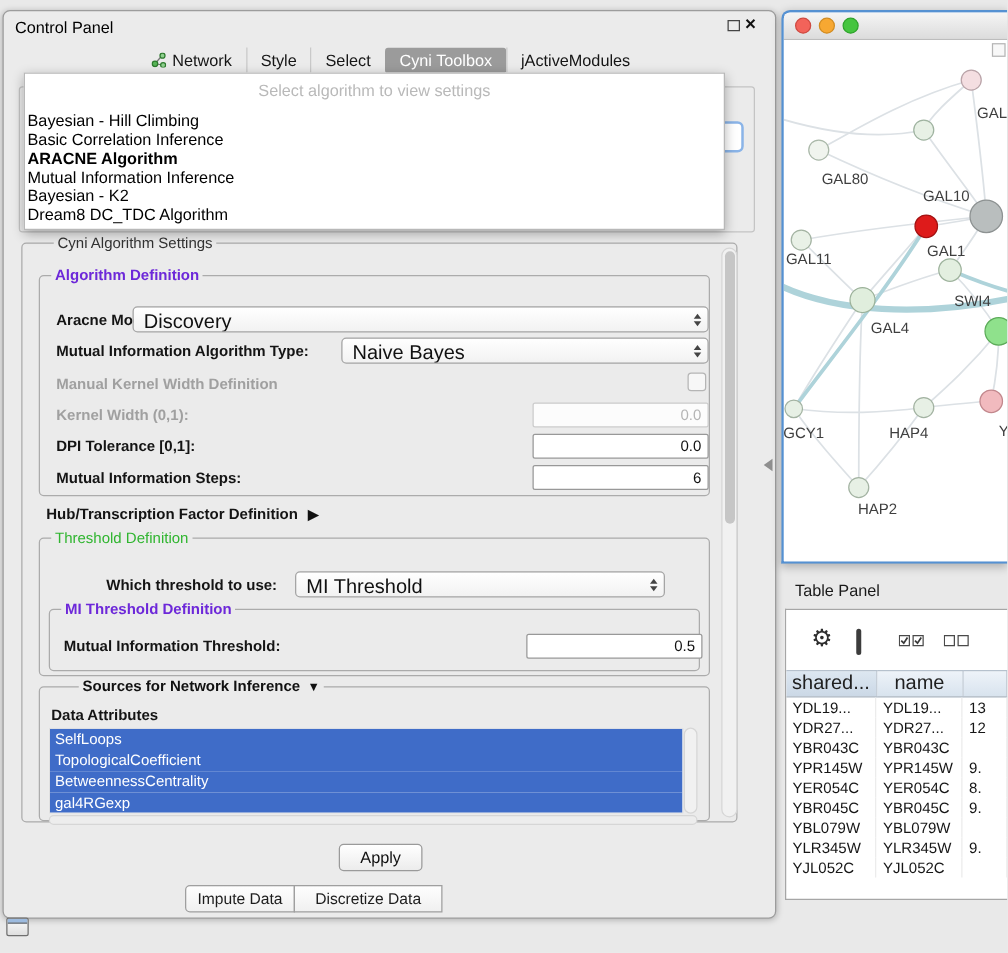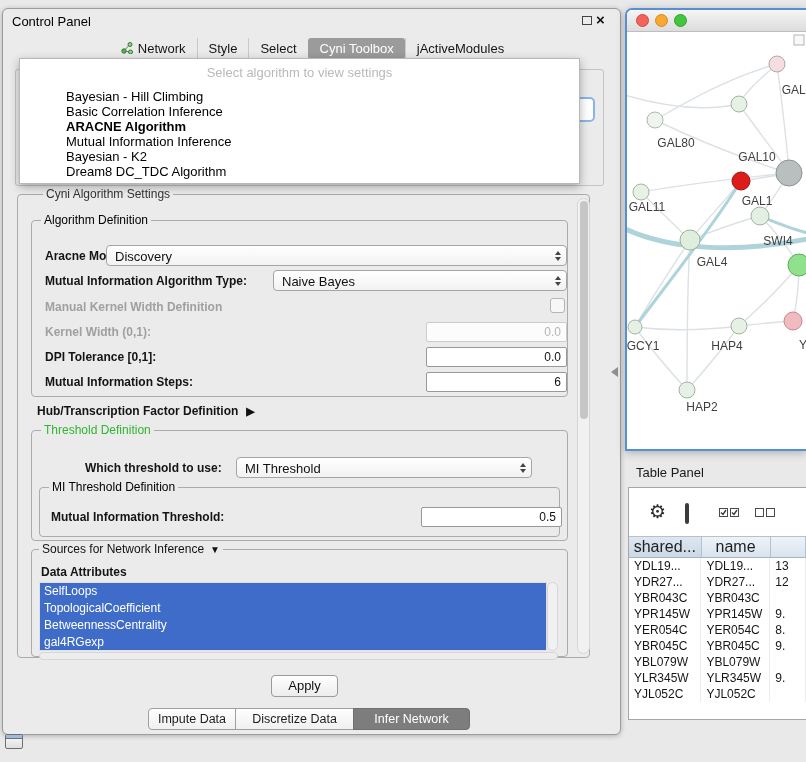--- a/index.html
+++ b/index.html
@@ -14,36 +14,36 @@
   .win-restore { width:10px; height:9px; border:1px solid #444; background:transparent; }
   .win-close { font-weight:bold; font-size:15px; line-height:1; color:#111; }
 
   .tabs { display:flex; justify-content:center; align-items:center; height:24px; }
   .tab { font-size:13px; color:#151515; height:21px; line-height:19px; padding:1px 11px; display:flex; align-items:center; gap:5px; border-left:1px solid #c9c9c9; }
   .tab:first-child { border-left:none; }
   .tab.selected { background:#9b9b9b; color:#fff; border-radius:3px; border-left-color:transparent; }
 
   .dropdown { background:#fff; border:1px solid #b8b8b8; box-shadow:0 3px 9px rgba(0,0,0,.3); padding-bottom:4px; z-index:30; }
   .dd-head { text-align:center; color:#b9b9b9; font-size:13px; padding:6px 0 9px; }
-  .dd-item { font-size:13px; line-height:15px; padding-left:2px; color:#000; white-space:nowrap;margin-left:44px; }
+  .dd-item { font-size:13px; line-height:15px; padding-left:2px; color:#000; white-space:nowrap; }
   .dd-item.selected { font-weight:bold; }
 
   .frag-group { border:1px solid #c4c4c4; border-radius:3px; z-index:1; }
   .focus-field { border:2px solid #8ab4e8; border-radius:5px; background:#fff; z-index:2; }
 
   .group { border:1px solid #ababab; border-radius:4px; }
   .legend { font-size:12px; background:#ebebeb; padding:0 3px; white-space:nowrap; color:#333; z-index:3; }
-  .legend.blue { color:#000000; }
+  .legend.blue { color:#6d28d9;font-weight:bold; }
   .legend.green { color:#2fb52f; }
-  .legend.bold { font-weight:normal; color:#111; }
+  .legend.bold { font-weight:bold; color:#111;margin-left:24px; }
 
   .lbl { font-size:12px; font-weight:bold; color:#141414; white-space:nowrap; }
   .lbl.dim { color:#a0a0a0; }
 
-  .combo { background:linear-gradient(#ffffff,#f2f2f2); border:1px solid #a5a5a5; border-radius:4px; font-size:13px; color:#111; padding:3px 20px 0 8px; height:21px; white-space:nowrap; overflow:hidden; }
+  .combo { background:linear-gradient(#ffffff,#f2f2f2); border:1px solid #a5a5a5; border-radius:4px; font-size:16px; color:#111; padding:3px 20px 0 8px; height:21px; white-space:nowrap; overflow:hidden; }
   .combo-arrows { position:absolute; right:5px; top:5px; display:flex; flex-direction:column; gap:2px; align-items:center; }
   .tri-up { width:0; height:0; border-left:3px solid transparent; border-right:3px solid transparent; border-bottom:4px solid #444; }
   .tri-down { width:0; height:0; border-left:3px solid transparent; border-right:3px solid transparent; border-top:4px solid #444; }
 
   .field { border:1px solid #989898; background:#fff; font-family:"Liberation Sans",sans-serif; font-size:12px; text-align:right; padding:0 5px; border-radius:2px; color:#111; }
   .field:disabled { color:#b5b5b5; border-color:#cccccc; background:#fcfcfc; }
   .checkbox { border:1px solid #b5b5b5; background:#f7f7f7; border-radius:3px; }
 
   .hub-arrow { font-size:11px; margin-left:8px; color:#111; }
   .src-arrow { font-size:10px; margin-left:6px; color:#111; }
@@ -213,21 +213,20 @@
       <div class="attr-item">BetweennessCentrality</div>
       <div class="attr-item">gal4RGexp</div>
     </div>
     <div class="abs scroll-track-v" style="left:544px; top:573px; width:11px; height:69px;"></div>
     <div class="abs scroll-track-h" style="left:36px; top:643px; width:519px; height:8px;"></div>
 
     <div class="abs apply" style="left:268px; top:666px; width:67px; height:22px;">Apply</div>
 
     <span class="abs btab first" style="left:145px; top:699px; width:88px; height:22px;">Impute Data</span>
     <span class="abs btab" style="left:232px; top:699px; width:119px; height:22px;">Discretize Data</span>
-    <span class="abs btab last selected" style="left:350px; top:699px; width:117px; height:22px;">Infer Network</span>
   </div>
 
   <span class="abs split-arrow" style="left:611px; top:367px;"></span>
 
   <div class="abs net-window" style="left:625px; top:8px; width:181px; height:443px;">
     <div class="net-titlebar">
       <span class="light red"></span>
       <span class="light yellow"></span>
       <span class="light green"></span>
     </div>

